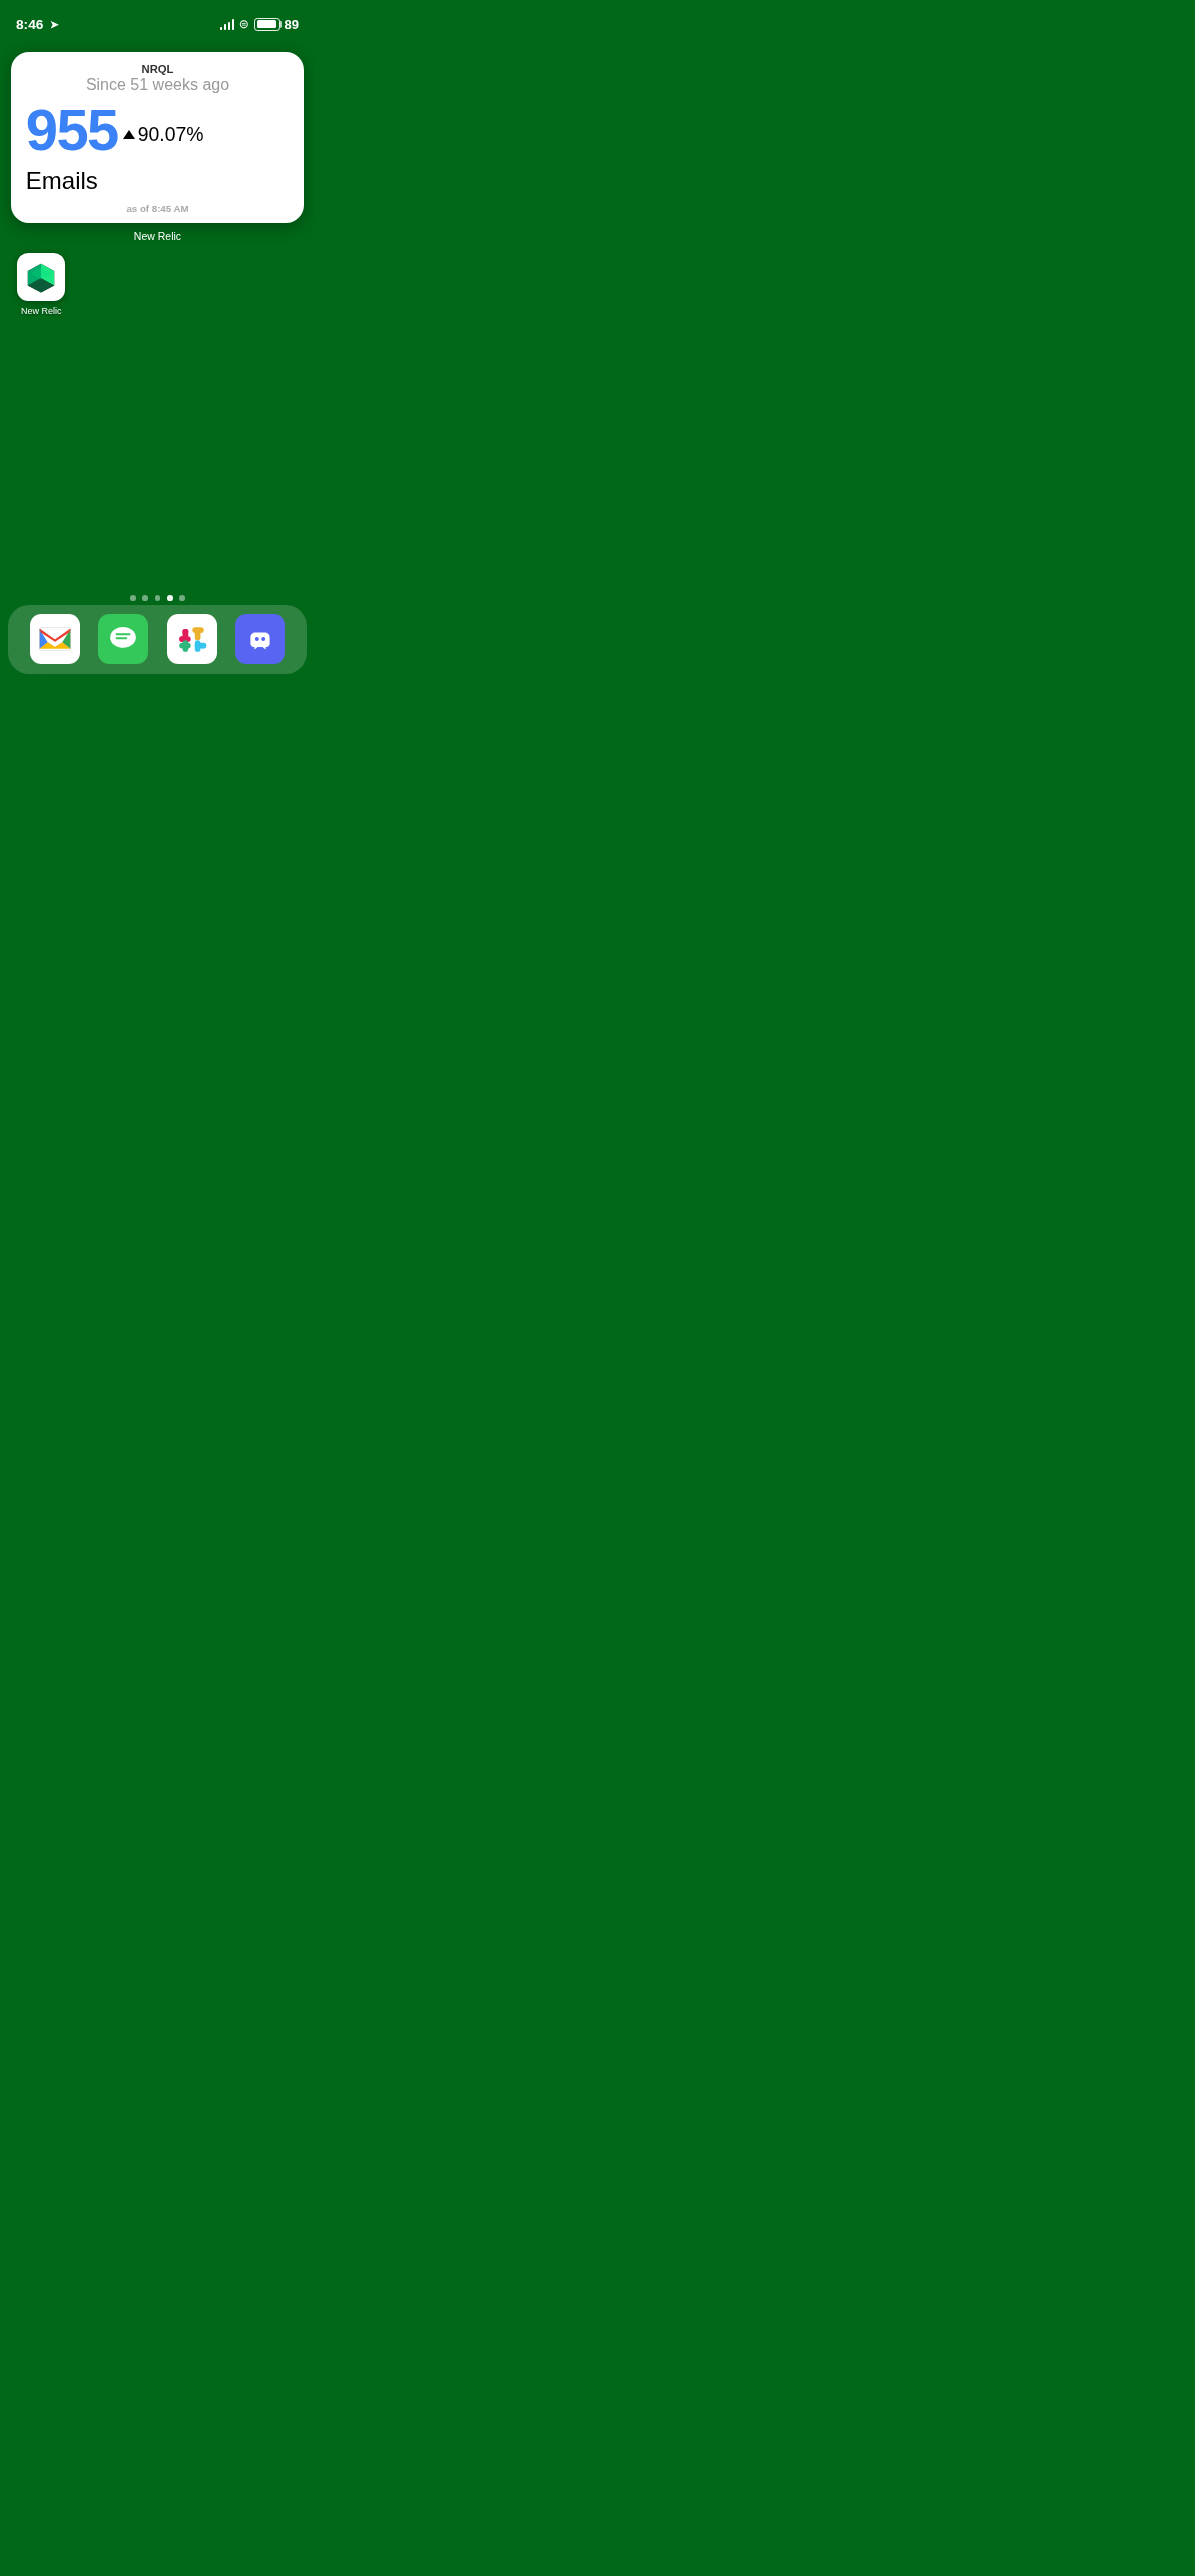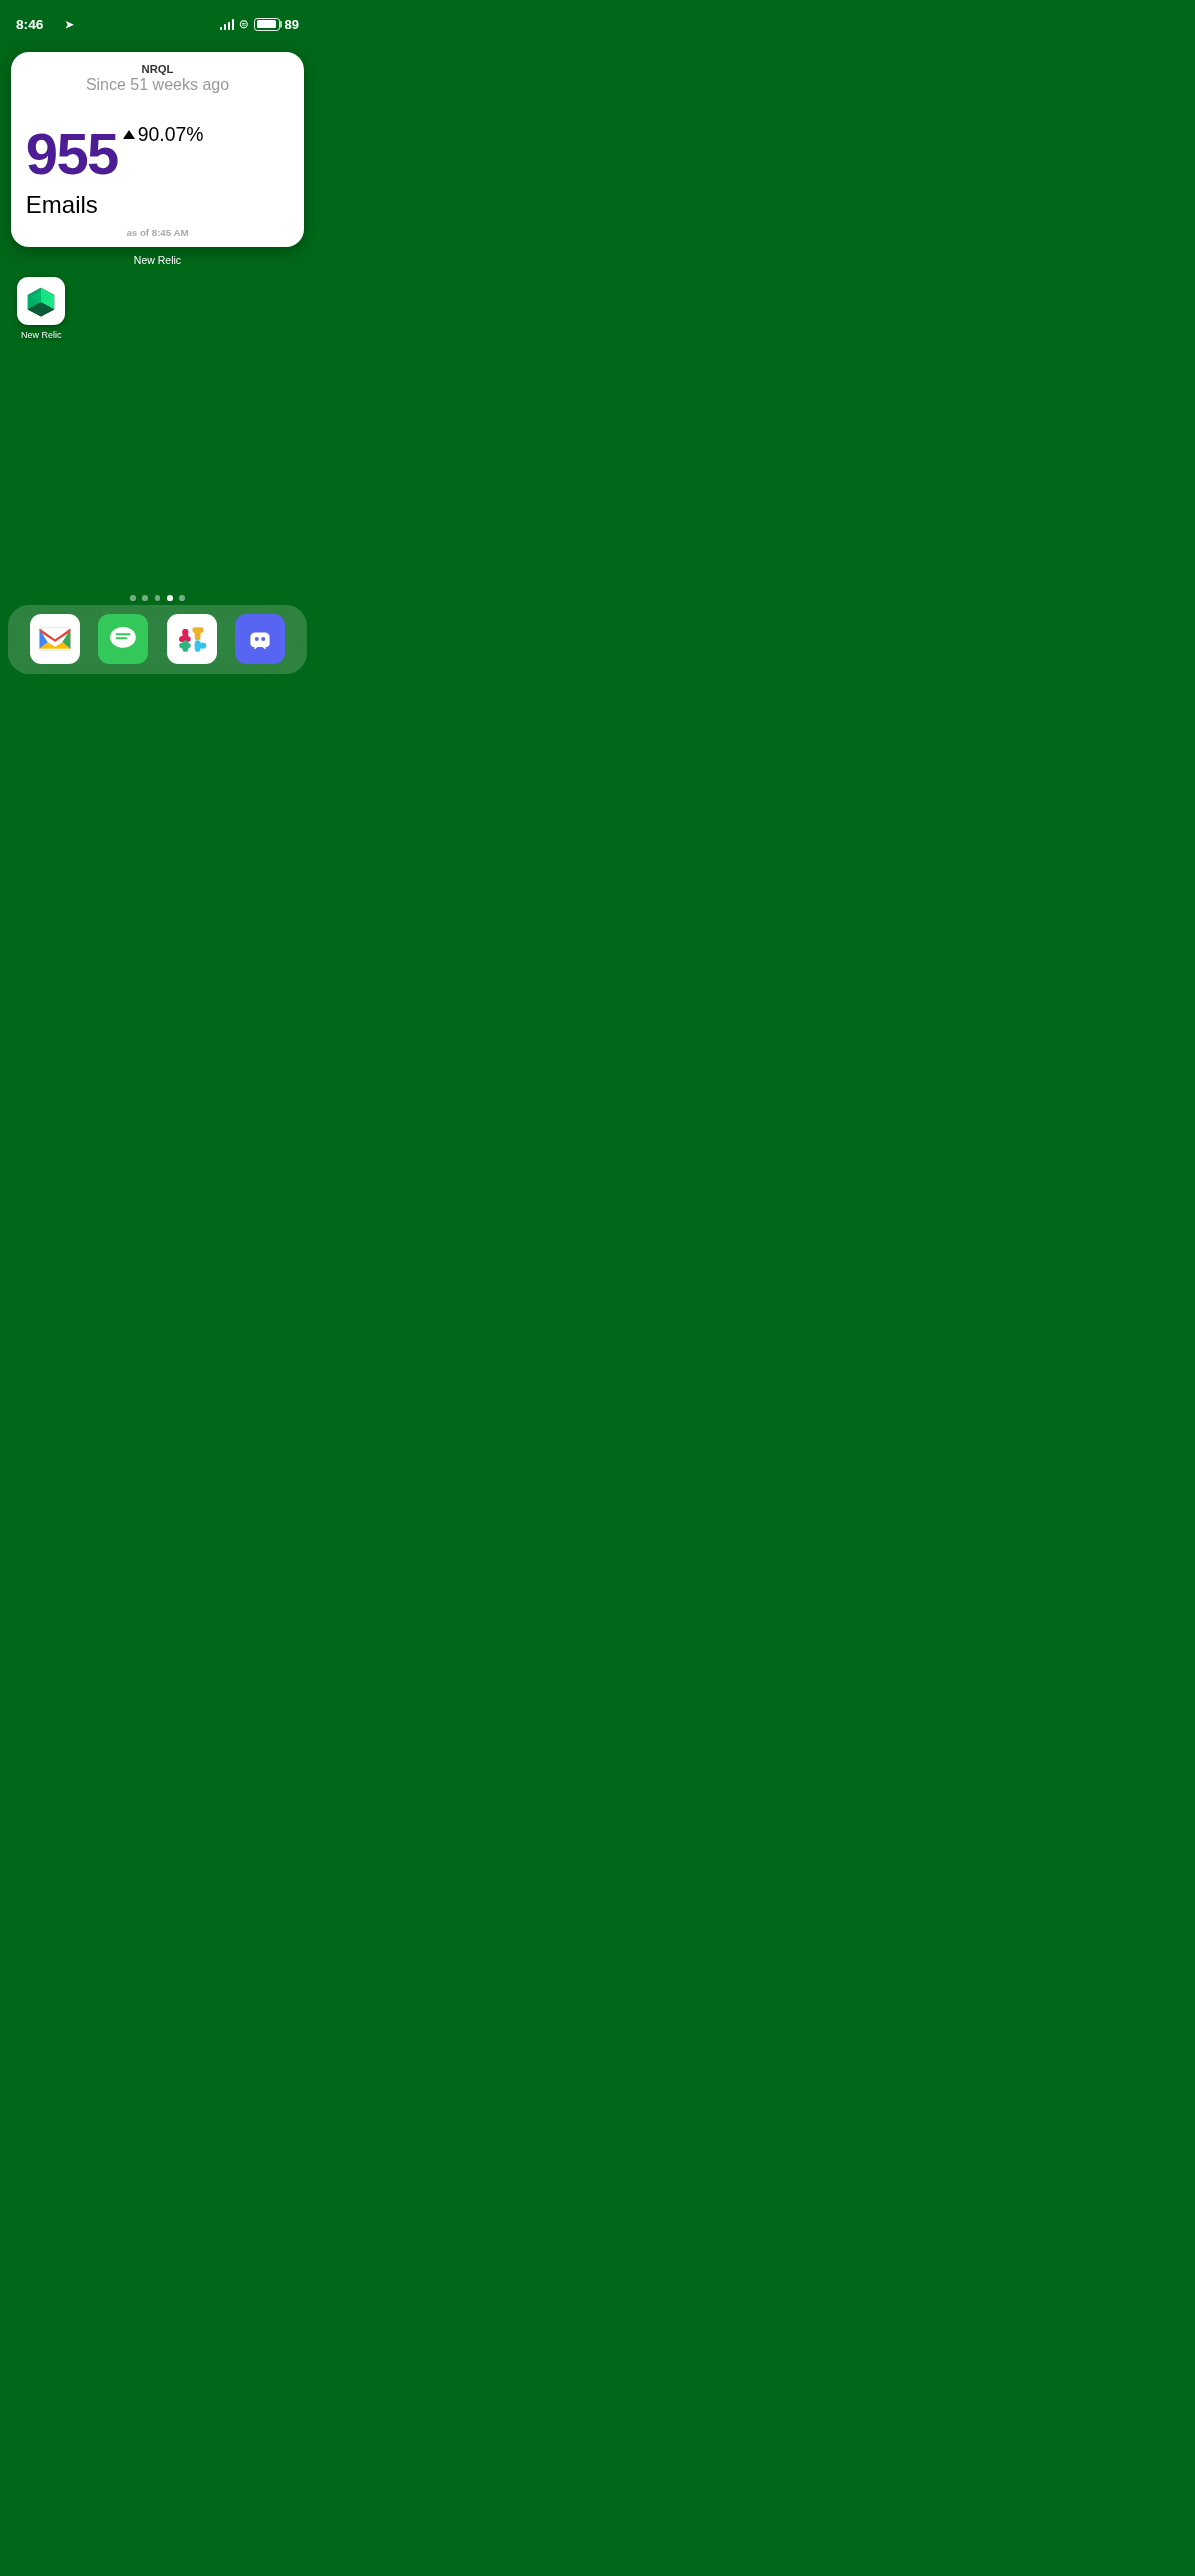--- a/index.html
+++ b/index.html
@@ -21,21 +21,21 @@
       padding: 9.7px 16px 0 16px;
       height: 39px;
     }
 
     .status-time {
       font-size: 13.7px;
       font-weight: 600;
       color: white;
       display: flex;
       align-items: center;
-      gap: 20px;
+      gap: 5px;
     }
 
     .status-icons {
       display: flex;
       align-items: center;
       gap: 4.8px;
     }
 
     .signal-bars {
       display: flex;
@@ -79,24 +79,23 @@
     .widget-body {
       display: flex;
       align-items: flex-start;
       gap: 4.8px;
       margin: 6.5px 0 3.2px 0;
     }
 
     .widget-value {
       font-size: 58px;
       font-weight: 700;
-      color: #4c1d95;
+      color: #3b82f6;
       line-height: 1;
       letter-spacing: -1.6px;
-      margin-top: 24px;
     }
 
     .widget-change {
       display: flex;
       align-items: center;
       gap: 3.2px;
       margin-top: 22.6px;
     }
 
     .change-arrow {

